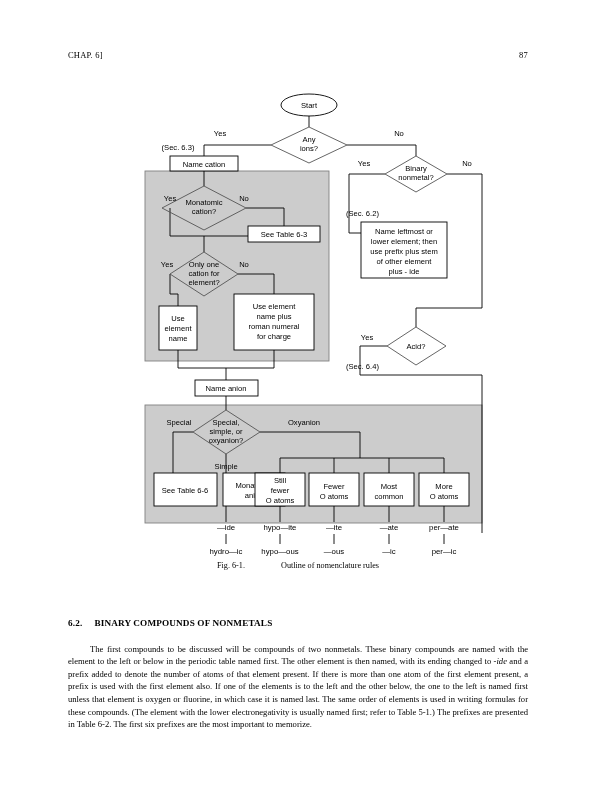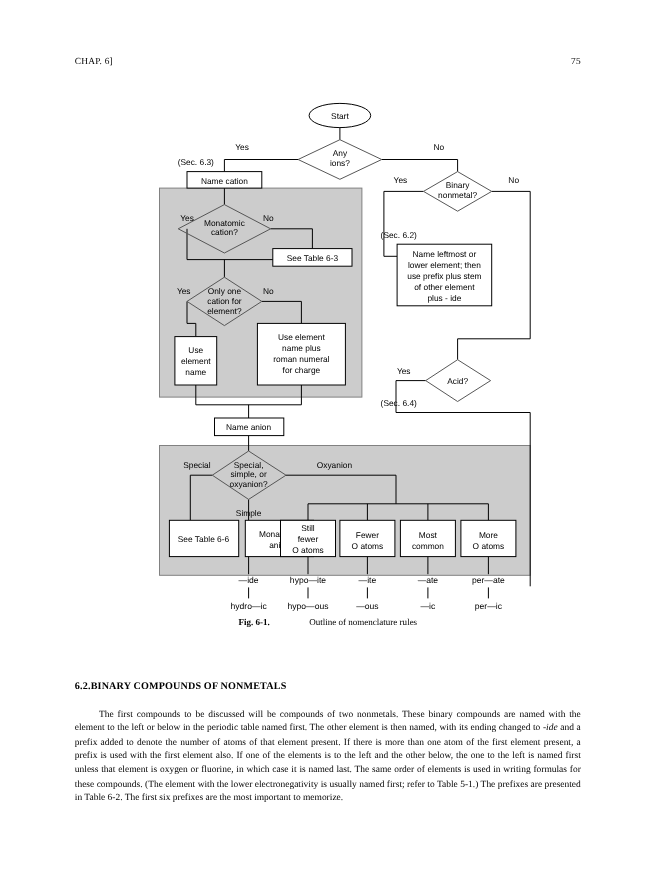--- a/index.html
+++ b/index.html
@@ -42,33 +42,33 @@
   .figure-svg { display: block; }
 
   .fig-caption {
     position: absolute;
     left: 68px;
     top: 561px;
     width: 460px;
     text-align: center;
     font-size: 8.2px;
   }
-  .fig-caption .fig-label { font-weight: bold; margin-top: 40px; }
+  .fig-caption .fig-label { font-weight: normal; margin-top: 40px; }
   .fig-caption .fig-text  { padding-left: 7px; margin-left: 29px; }
 
   
   .section-head {
     position: absolute;
     left: 68px;
     top: 618px;
     font-size: 9.2px;
     font-weight: bold;
     letter-spacing: 0.15px;
   }
-  .section-head .sec-num { }
+  .section-head .sec-num { padding-right: 12px; }
 
   .body-para {
     position: absolute;
     left: 68px;
     top: 634px;
     width: 460px;
     font-size: 8.6px;
     line-height: 12.6px;
     text-align: justify;
     text-indent: 22px;
@@ -89,21 +89,21 @@
   .diamond  { fill: none; stroke: #555555; stroke-width: 0.9; }
   .ellipse  { fill: #ffffff; stroke: #000000; stroke-width: 0.9; }
   .panel    { fill: #cccccc; stroke: #808080; stroke-width: 0.9; }
   .conn     { stroke: #000000; stroke-width: 0.9; fill: none; }
 </style>
 </head>
 <body>
 
 <div class="page-header">
   <span class="hdr-left">CHAP. 6]</span>
-  <span class="hdr-right">75</span>
+  <span class="hdr-right">87</span>
 </div>
 
 <div class="figure-wrap">
 <svg class="figure-svg" width="596" height="500" viewBox="0 0 596 500" xmlns="http://www.w3.org/2000/svg">
 
   <rect class="panel" x="133" y="93" width="184" height="190"></rect>
   <rect class="panel" x="133" y="327" width="337" height="118"></rect>
 
   <path class="conn" d="M297,38 L297,49"></path>
 

